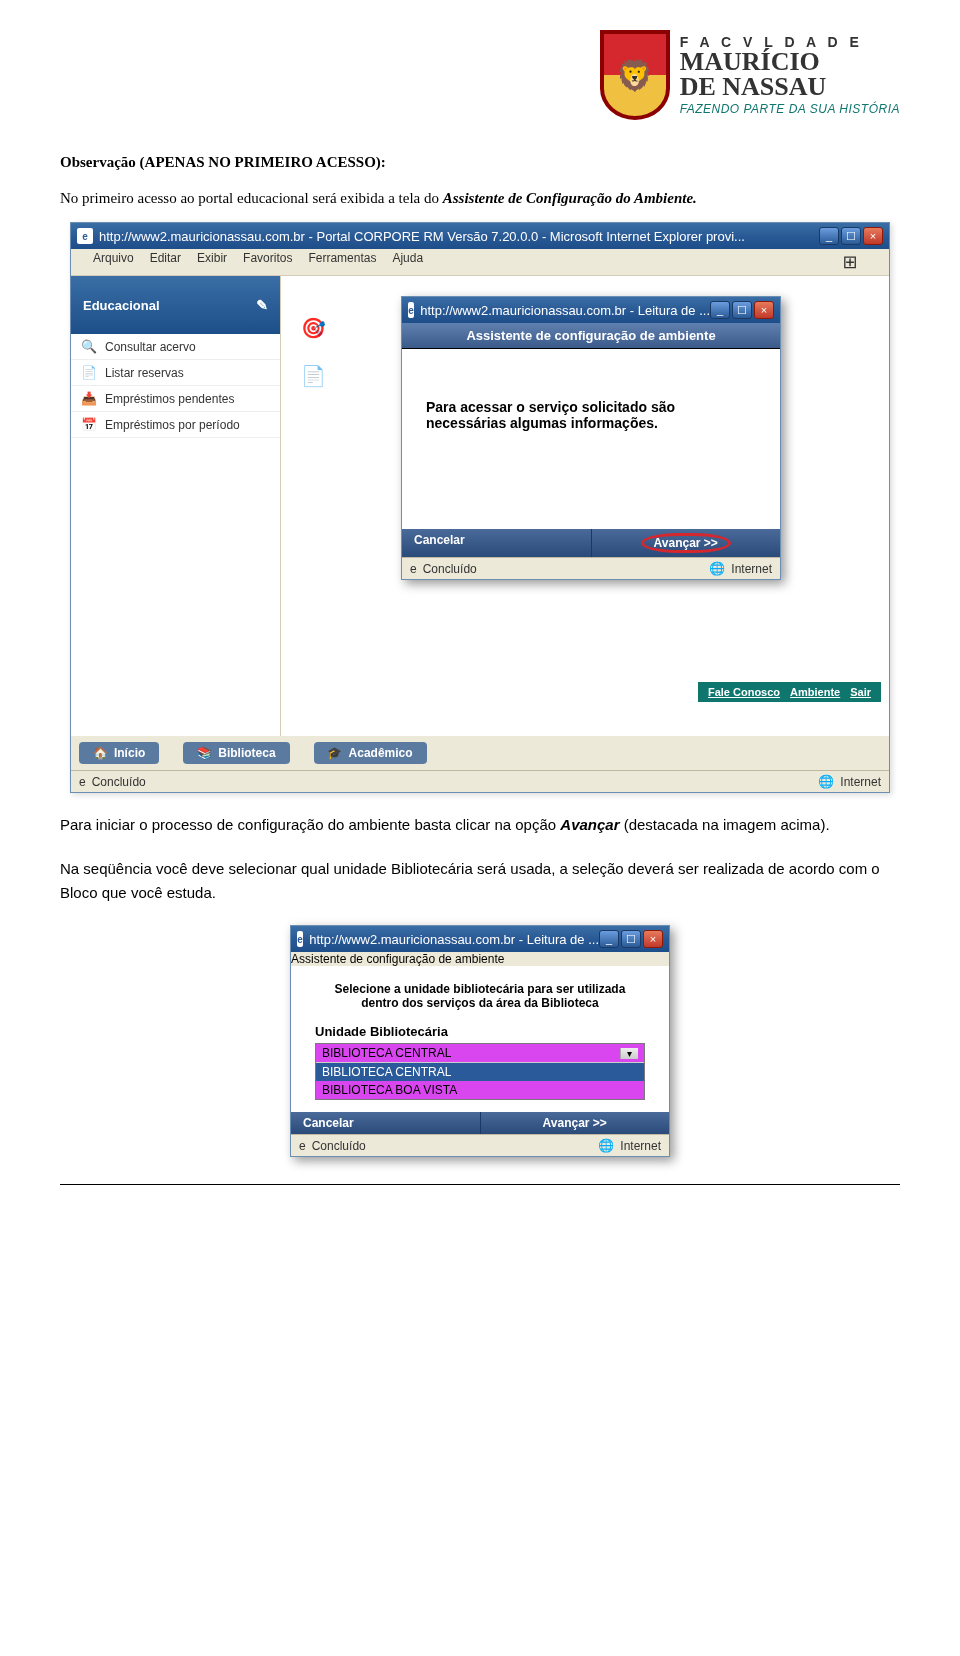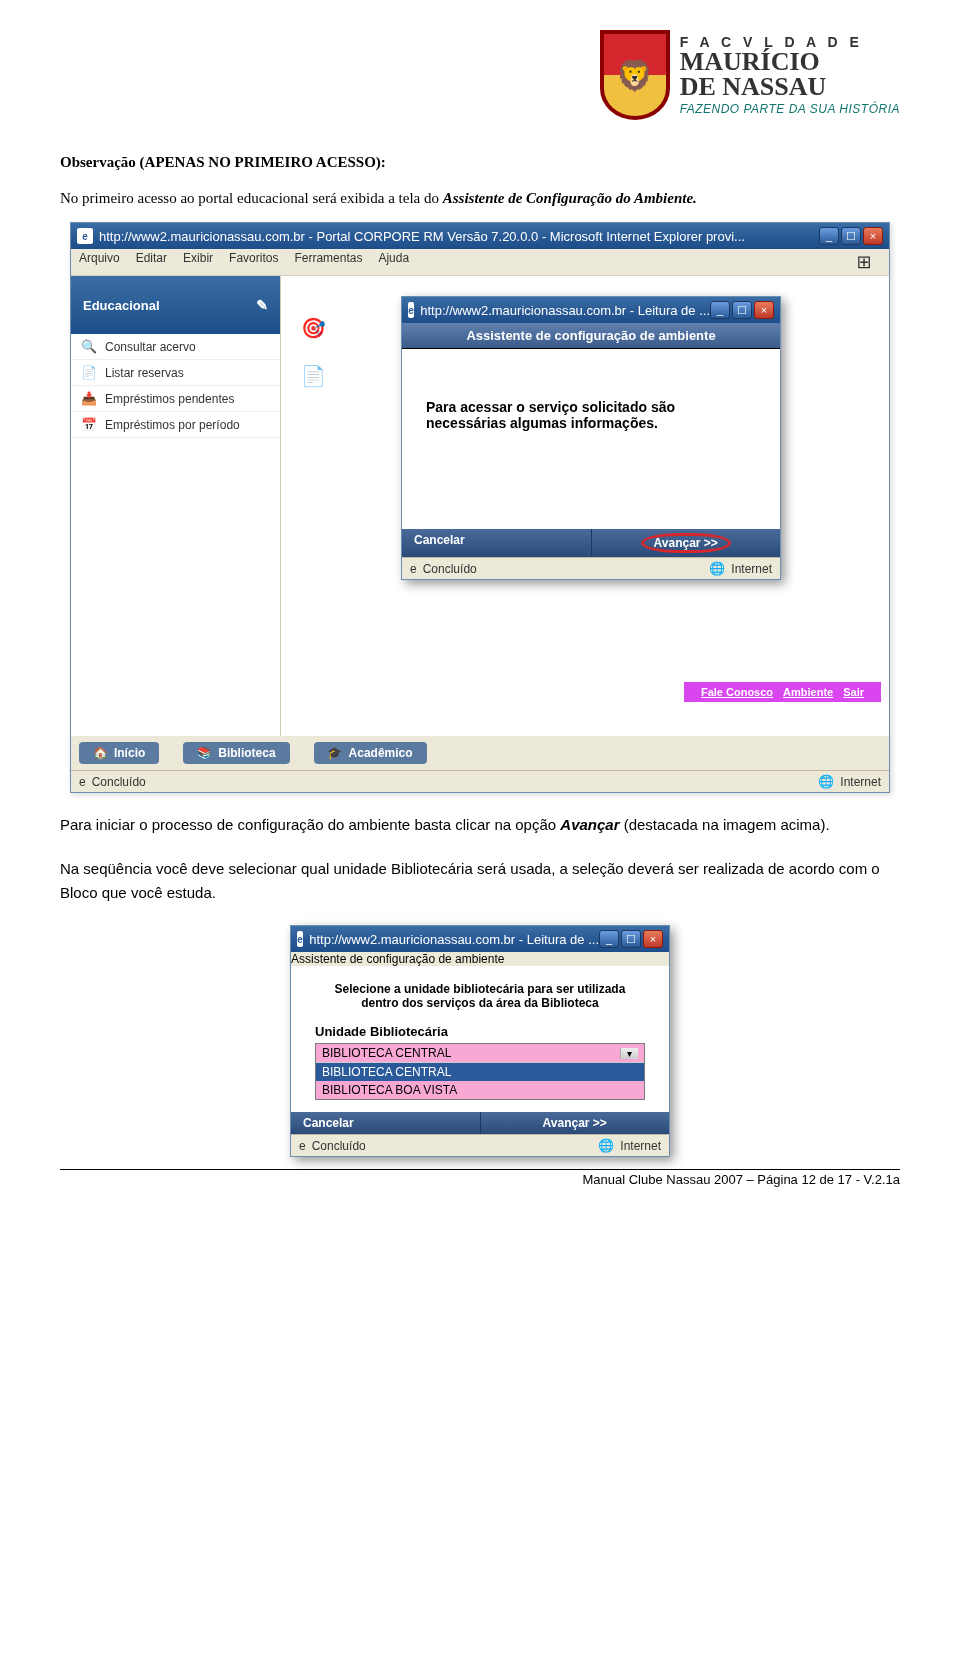--- a/index.html
+++ b/index.html
@@ -38,36 +38,36 @@
   .titlebar { 
     background: linear-gradient(to bottom, #3a6ea5 0%, #2a5a95 50%, #1d4e89 100%);
     color: #fff; padding: 3px 6px; display: flex; align-items: center; justify-content: space-between;
     font-size: 13px; height: 26px;
   }
   .titlebar .tb-left { display: flex; align-items: center; gap: 6px; overflow: hidden; white-space: nowrap; }
   .titlebar .ie-icon { width: 16px; height: 16px; background: #fff; border-radius: 2px; display:inline-flex; align-items:center; justify-content:center; font-size:10px; color:#2a5a95; font-weight:bold;}
   .tbbtns { display: flex; gap: 2px; }
   .tbbtn { width: 20px; height: 18px; background: linear-gradient(to bottom,#6a9de0,#2a5a95); border: 1px solid #1a3a65; border-radius: 3px; display:flex; align-items:center; justify-content:center; color:#fff; font-size:11px; }
   .tbbtn.close { background: linear-gradient(to bottom,#e87a5a,#c0392b); border-color:#8b1a0a;}
-  .menubar { background: #ece9d8; padding: 2px 8px; display: flex; gap: 16px; color: #333; font-size: 12px; border-bottom: 1px solid #d4ccb8; }
+  .menubar { background: #ece9d8; padding: 2px 22px; display: flex; gap: 16px; color: #333; font-size: 12px; border-bottom: 1px solid #d4ccb8; }
   .menubar span { cursor:default; }
   .win-flag { margin-left: auto; width: 34px; display:flex; align-items:center; justify-content:center; font-size: 18px; }
 
   .coligada { background: linear-gradient(to bottom,#ffe066,#ffcc00); color: #000; font-weight: bold; font-size: 12px; padding: 4px 8px; border-bottom: 1px solid #c9a500; }
   .main-area { display: flex; background: #f5f2e8; min-height: 460px; position: relative; }
   .sidebar { width: 210px; border-right: 1px solid #d4ccb8; background: #fff; }
   .side-header { background: linear-gradient(to bottom,#3a6ea5,#1d4e89); color:#fff; font-weight:bold; padding: 21px 12px; font-size: 13px; display:flex; justify-content:space-between; align-items:center;}
   .side-header .pencil { font-size: 14px; }
   .side-item { padding: 5px 10px; border-bottom: 1px solid #eee; color:#333; font-size:12px; display:flex; align-items:center; gap:8px; }
   .side-item .icn { width:16px; display:inline-flex; justify-content:center; font-size:13px; }
   .content { flex: 1; position: relative; background: #fff; }
 
   .bottom-bar { background: #ece9d8; display: flex; align-items: center; padding: 6px 8px; gap: 24px; font-weight: bold; color: #fff; }
   .bottom-bar .tab { display:flex; align-items:center; gap:6px; background: #5a7aa0; padding: 4px 14px; border-radius: 4px; font-size: 12px; }
-  .right-links { position: absolute; right: 8px; bottom: 34px; background: #d946ef; color:#fff; padding: 4px 17px; font-size: 11px; font-weight: bold; display:flex; gap: 10px; }
+  .right-links { position: absolute; right: 8px; bottom: 34px; background: #0f766e; color:#fff; padding: 4px 10px; font-size: 11px; font-weight: bold; display:flex; gap: 10px; }
   .right-links span { text-decoration: underline; }
   .content-icons { padding: 40px 20px; display:flex; flex-direction:column; gap: 24px; }
   .content-icons .ci { font-size: 20px; }
 
   .statusbar { background: #ece9d8; border-top: 1px solid #c0b8a0; padding: 3px 8px; display:flex; align-items:center; justify-content: space-between; color:#333; font-size: 12px; height: 22px; }
   .statusbar .s-left { display:flex; align-items:center; gap:6px; }
   .statusbar .s-right { display:flex; align-items:center; gap:6px; }
   .globe { color: #2a7a2a; font-size: 13px; }
 
   
@@ -77,21 +77,21 @@
   .popup .pbody { background: #fff; min-height: 180px; padding: 50px 24px 30px; color:#000; font-size:14px; font-weight:bold; }
   .popup .pfoot { background: linear-gradient(to bottom,#4a6a9a,#2a4a7a); color:#fff; display:flex; font-weight:bold; font-size:12px; }
   .popup .pfoot .pf-left { flex:1; padding:4px 12px; border-right:1px solid #1a3a65; }
   .popup .pfoot .pf-right { flex:1; padding:4px 12px; text-align:center; position:relative; }
   .red-circle { border: 3px solid #d4282e; border-radius: 50%/60%; padding: 0 10px; display:inline-block; }
 
   .popup2 { width: 380px; border: 1px solid #6b8fb3; background: #ece9d8; box-shadow: 4px 4px 10px rgba(0,0,0,0.4); margin: 20px auto 0; font-size:12px;}
   .popup2 .pbody2 { background:#fff; padding: 16px 24px 12px; }
   .pbody2 .sel-msg { font-weight:bold; text-align:center; margin-bottom: 14px; font-size: 12px; }
   .pbody2 .field-label { font-weight:bold; font-size: 13px; margin-bottom:4px; }
-  .pbody2 .dropdown { border:1px solid #7a7a7a; background:#f9a8d4; position:relative; }
+  .pbody2 .dropdown { border:1px solid #7a7a7a; background:#d946ef; position:relative; }
   .pbody2 .dropdown .dd-sel { padding: 2px 6px; display:flex; justify-content:space-between; align-items:center; border-bottom:1px solid #ccc;}
   .pbody2 .dropdown .dd-btn { background: linear-gradient(#eee,#ccc); border-left:1px solid #aaa; width:18px; text-align:center; font-size:10px;}
   .pbody2 .dropdown .opt { padding: 2px 6px; }
   .pbody2 .dropdown .opt.hl { background:#2a5a9a; color:#fff; }
   .popup2 .pfoot2 { background: linear-gradient(to bottom,#4a6a9a,#2a4a7a); color:#fff; display:flex; font-weight:bold; font-size:12px; }
   .popup2 .pfoot2 .l { flex:1; padding:4px 12px; border-right:1px solid #1a3a65; }
   .popup2 .pfoot2 .r { flex:1; padding:4px 12px; text-align:center; }
   .page-footer { position: absolute; bottom: 30px; left: 60px; right: 60px; }
   .page-footer hr { border: none; border-top: 1px solid #000; margin-bottom: 2px; }
   .page-footer .ft { text-align: right; font-size: 13px; }
@@ -275,14 +275,13 @@
       </div>
     <div class="s-right">
         <span class="globe">🌐</span>
         <span>Internet</span>
       </div>
   </div>
 </div>
 
 <div class="page-footer">
   <hr>
-  <div class="ft">Manual Clube Nassau 2007 – Página 12 de 17 - V.2.1a</div>
 </div>
 
 </body></html>

